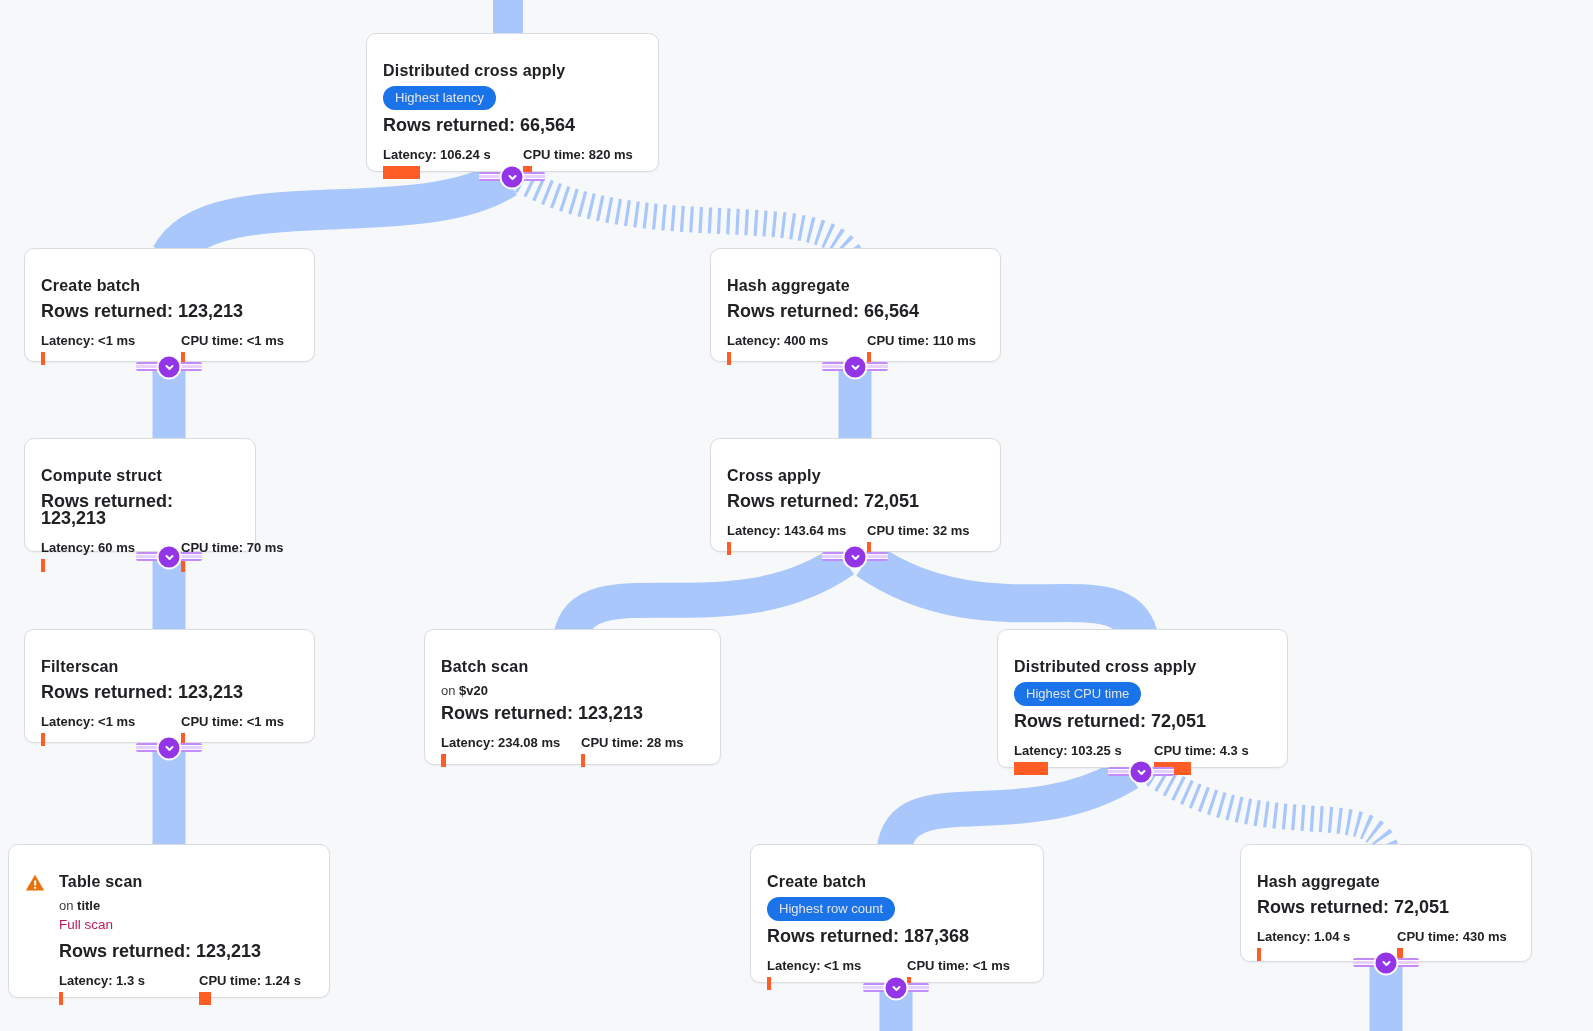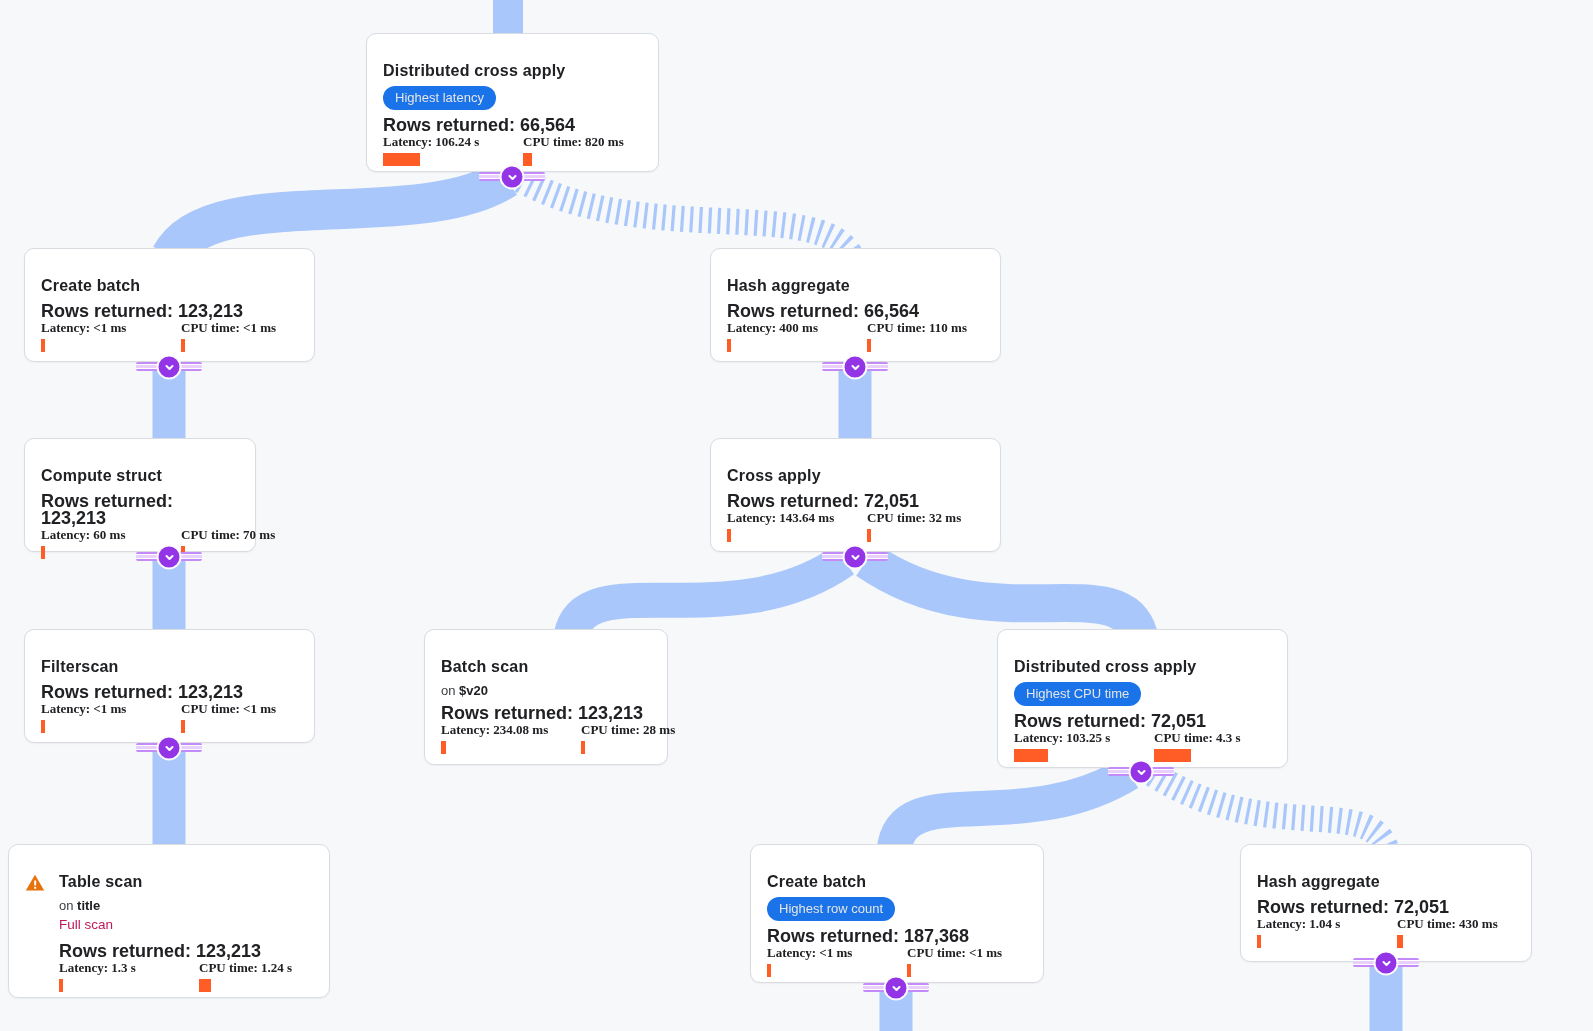--- a/index.html
+++ b/index.html
@@ -28,21 +28,21 @@
   .badge{
     display:inline-block;margin:4px 0 1px;
     background:#1a73e8;color:#e5e5e5;
     font-size:13px;line-height:16px;
     padding:4px 12px;border-radius:14px;
   }
   .on-line{font-size:13px;margin-top:4px;line-height:17px;color:#3c4043;}
   .on-line b{color:#202124;font-weight:700;}
   .sub{font-size:13.5px;color:#be185d;margin-top:2px;line-height:18px;}
   .rows{font-size:18px;font-weight:700;margin-top:6px;line-height:17px;}
-  .metrics{display:grid;grid-template-columns:140px auto;font-family:Liberation Serif, serif;}
+  .metrics{display:grid;grid-template-columns:140px auto;margin-top:13px;}
   .mlabel{font-size:13px;font-weight:700;line-height:16px;white-space:nowrap;}
   .bar{display:block;height:13px;margin-top:3px;background:#ff5c26;}
   .warn-icon{width:20px;height:20px;margin-top:2px;}
 
   .connector{
     position:absolute;z-index:3;width:66px;height:22px;
     transform:translate(-50%,-50%);cursor:pointer;
   }
   .ribbon{
     position:absolute;left:0;right:0;top:6px;height:9px;
@@ -162,21 +162,21 @@
         <div class="mlabel">Latency: &lt;1 ms</div>
       <span class="bar" style="width: 4px;"></span>
       </div>
     <div>
         <div class="mlabel">CPU time: &lt;1 ms</div>
       <span class="bar" style="width: 4px;"></span>
       </div>
   </div>
 </div>
 
-<div class="node" style="left:424px;top:629px;width:244px;height:136px">
+<div class="node" style="left:424px;top:629px;width:297px;height:136px">
   <div class="title">Batch scan</div>
   <div class="on-line">
     <span>on</span> <b>$v20</b>
   </div>
   <div class="rows">Rows returned: 123,213</div>
   <div class="metrics">
     <div>
         <div class="mlabel">Latency: 234.08 ms</div>
       <span class="bar" style="width: 5px;"></span>
       </div>

